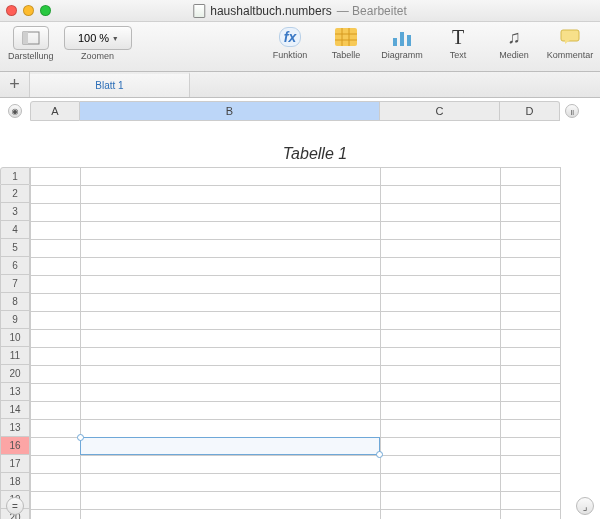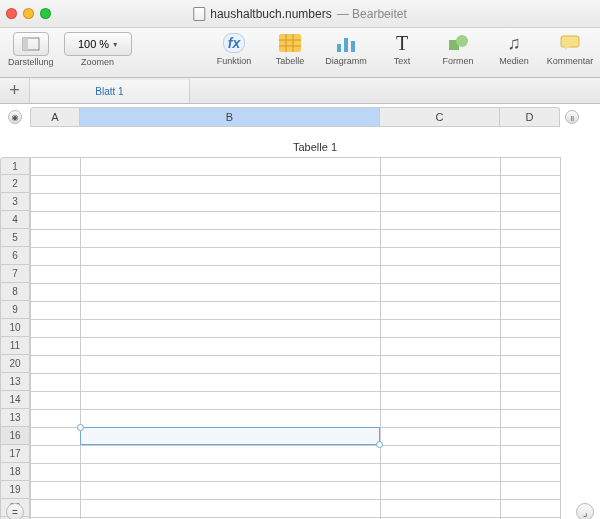--- a/index.html
+++ b/index.html
@@ -1,18 +1,18 @@
 <!DOCTYPE html>
 <html><head>
 <meta charset="utf-8">
 <style>
 * { margin: 0; padding: 0; box-sizing: border-box; font-family: -apple-system, "Helvetica Neue", Arial, sans-serif; }
 body { background: #fff; width: 600px; height: 519px; overflow: hidden; }
 
-.titlebar { height: 28px; background: linear-gradient(#f6f6f6,#e8e8e8); display: flex; align-items: center; padding: 0 6px; border-bottom: 1px solid #d0d0d0; position: relative; }
+.titlebar { height: 22px; background: linear-gradient(#f6f6f6,#e8e8e8); display: flex; align-items: center; padding: 0 6px; border-bottom: 1px solid #d0d0d0; position: relative; }
 .tbuttons { display: flex; gap: 6px; align-items: center; }
 .tb { width: 11px; height: 11px; border-radius: 50%; border: 0.5px solid rgba(0,0,0,0.2); }
 .tb.red { background: #ff5f57; }
 .tb.yellow { background: #febc2e; }
 .tb.green { background: #28c840; }
 .title-center { position: absolute; left: 50%; transform: translateX(-50%); display: flex; align-items: center; gap: 5px; font-size: 12px; color: #333; }
 .title-center .docicon { width: 12px; height: 14px; background: linear-gradient(#fff,#e8f0e8); border: 0.5px solid #888; border-radius: 1px; position: relative; }
 .title-center .edited { color: #888; }
 
 .toolbar { height: 50px; background: linear-gradient(#f9f9f9,#eaeaea); border-bottom: 1px solid #bdbdbd; display: flex; align-items: flex-start; padding: 4px 8px; gap: 10px; }
@@ -36,27 +36,27 @@
 .sheetarea { position: relative; height: 421px; }
 .colhead { position: absolute; top: 3px; left: 0; right: 0; height: 20px; display: flex; }
 .rowhead-spacer { width: 30px; display: flex; align-items: center; justify-content: center; }
 .circlebtn { width: 14px; height: 14px; border-radius: 50%; background: linear-gradient(#fafafa,#ddd); border: 1px solid #bbb; display:flex;align-items:center;justify-content:center;font-size:8px;color:#555; }
 .colcell { border: 1px solid #ccc; border-left: none; background: #ececec; display: flex; align-items: center; justify-content: center; font-size: 11px; color: #444; }
 .colcell.first { border-left: 1px solid #ccc; border-top-left-radius: 3px; }
 .colcell.sel { background: #bcd6f8; }
 .rightcircle { width: 24px; display:flex; align-items:center; justify-content:center; }
 
 .tablewrap { position: absolute; top: 23px; left: 0; right: 0; bottom: 0; overflow: hidden; }
-.tlabeltitle { text-align: center; font-size: 11px; color: #333; padding: 14px 0 4px 0; margin-left: 30px; }
+.tlabeltitle { text-align: center; font-size: 16px; color: #333; padding: 24px 0 4px 0; margin-left: 30px; font-style: italic; }
 
 .grid { display: flex; }
 .rownums { width: 30px; }
 .rncell { height: 18px; border: 1px solid #ccc; border-top: none; background: #ececec; font-size: 10px; color: #555; display:flex; align-items:center; justify-content:center; }
 .rncell:first-child { border-top: 1px solid #ccc; border-top-left-radius: 3px; }
-.rncell.sel { background: #e5e5e5; }
+.rncell.sel { background: #fca5a5; }
 
 .cells { position: relative; }
 table.spreadsheet { border-collapse: collapse; }
 table.spreadsheet td { border: 1px solid #ccc; height: 18px; font-size: 11px; padding: 0 4px; background: #fff; }
 td.hdr { background: #d6d6d6; }
 td.teal { background: #3d7e9a; color: #fff; font-weight: bold; }
 td.teal.center { text-align: center; font-size: 13px; }
 td.amount { text-align: right; }
 
 .selbox { position: absolute; border: 1.5px solid #6fa8d8; background: rgba(180,210,240,0.15); pointer-events: none; }
@@ -129,29 +129,20 @@
             <rect x="16" y="7" width="4" height="11" fill="#5aa7d6"></rect>
           </svg>
         </div>
       <div class="tlabel">Diagramm</div>
     </div>
     <div class="iconitem">
       <div class="iconbox">
           <span style="font-family:Georgia,serif;font-size:20px;color:#333">T</span>
         </div>
       <div class="tlabel">Text</div>
-    </div>
-    <div class="iconitem">
-      <div class="iconbox">
-          <svg width="22" height="18">
-            <rect x="2" y="6" width="10" height="10" fill="#7fb96a"></rect>
-            <circle cx="15" cy="7" r="6" fill="#9fd18a"></circle>
-          </svg>
-        </div>
-      <div class="tlabel">Formen</div>
     </div>
     <div class="iconitem">
       <div class="iconbox">
           <span style="font-size:18px;color:#555">♫</span>
         </div>
       <div class="tlabel">Medien</div>
     </div>
     <div class="iconitem">
       <div class="iconbox">
           <svg width="20" height="16">

